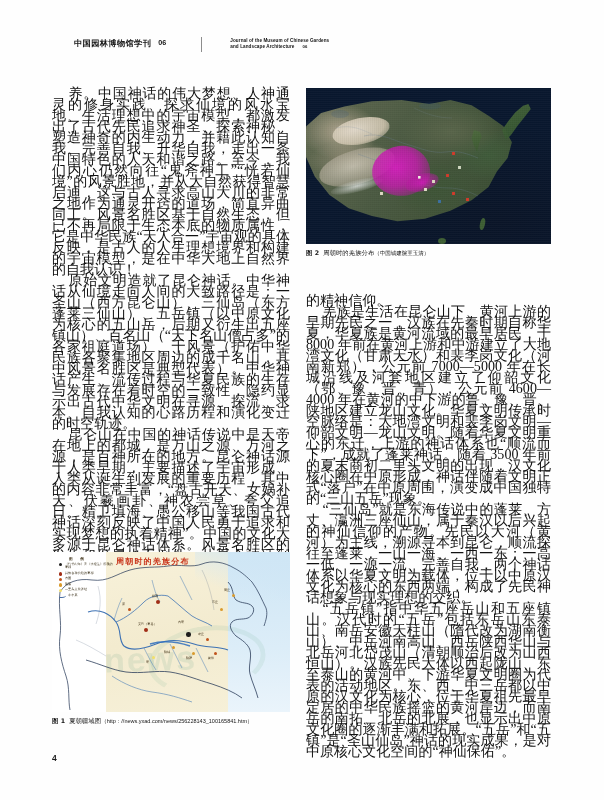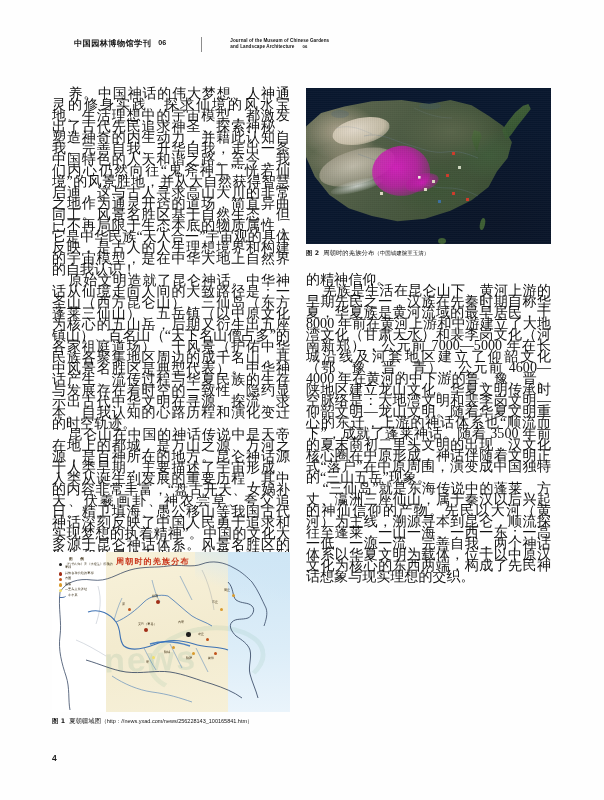--- a/index.html
+++ b/index.html
@@ -76,21 +76,21 @@
     top: 88px;
     width: 238px;
     font-size: 14px;
     line-height: 11px;
     text-align: justify;
     text-justify: inter-ideograph;
     color: #111;
     letter-spacing: 0.05px;
   }
   .col-left  { left: 52px; }
-  .col-right { left: 306px; width: 245px; }
+  .col-right { left: 306px; width: 245px; margin-top: 21px; }
 
   .col p {
     margin: 0;
     text-indent: 16.4px;
   }
   .col p.noindent { text-indent: 0; }
 
   
   .fig {
     position: absolute;
@@ -392,20 +392,21 @@
     <p>养。中国神话的伟大梦想、人神通灵的修身实践、探求仙境的风水宝地、生活理想中的宇宙模型，都激发出了古代先民追求神圣、探索神秘、塑造神奇的内生动力，并藉此认知自我、完善自我、升华自我，走出一条中国特色的人天和谐之路。至今，我们内心仍然向往“鬼斧神工”“恍若仙境”的风景胜地，并从大自然获得智慧启迪，这与古人寻求高山大川的非常之地作为通灵开窍的道场，简直异曲同工。风景名胜区基于自然生态，但已不再局限于生态本底的物质属性，它是中华民族“天人合一”宇宙观的具体反映，是古人的人生理想境界和构建的宇宙模型，是在中华大地上自然界的自我认识！</p>
     <p>原始文明造就了昆仑神话。中华神话从仙境走向人间的大致路径是：一圣山（西方昆仑山）、三仙岛（东方蓬莱三仙山）、五岳镇（以中原文化为核心的五山岳，后期又衍生出五座镇山）、百名山（“天下名山僧占多”的各家祖庭道场）、千风景（护佑中华民族各聚集地区周边的成千名山，其中风景名胜区是典型代表）。中华神话产生、流传过程与华夏民族的生存与发展存在着时空的一致性，隐约显示出古代中华文明在寻源、探流、求本、自我认知的心路历程和演化变迁的时空轨迹。</p>
     <p>昆仑山在中国的神话传说中是天帝在地上的都城，是万山之源、万河之源，是百神所在的地方。昆仑神话源于人类早期，主要描述了宇宙形成、人类从诞生到发展的重要历程，其中的内容非常丰富，“盘古开天、女娲补天、伏羲画卦、神农尝草、夸父追日、精卫填海、愚公移山等我国古代神话深刻反映了中国人民勇于追求和实现梦想的执着精神”。中国的文化大多源于昆仑神话体系。风景名胜区的发生和发展也不例外。从昆仑神话到蓬莱仙境，从“三山五岳”到名山大川，再到风景名胜区体系，历经了“一三五百千”的演进历程。</p>
     <p>昆仑山（一圣山）的精神信仰、周、羌（图1、图2）几个民族的活动空间都有密切联系，昆仑神话成为他们</p>
   </div>
 
   <div class="col col-right" style="top:274px;">
     <p class="noindent">的精神信仰。</p>
     <p>羌族是生活在昆仑山下、黄河上游的早期先民之一，汉族在先秦时期自称华夏，华夏族是黄河流域的最早居民，于 8000 年前在黄河上游和中游建立了大地湾文化（甘肃天水）和裴李岗文化（河南新郑），公元前 7000—5000 年在长城沿线及河套地区建立了仰韶文化（鄂、豫、晋、青），公元前 4600—4000 年在黄河的中下游的鲁、豫、晋、陕地区建立龙山文化。华夏文明传承时空脉络是：大地湾文明和裴李岗文明—仰韶文明—龙山文明。随着华夏文明重心的东迁，上游的神话体系也“顺流而下”，成就了蓬莱神话。随着 3500 年前的夏末商初二里头文明的出现，汉文化核心圈在中原形成，神话伴随着文明正式“落户”在中原周围，演变成中国独特的“三山五岳”现象。</p>
     <p>“三仙岛”就是东海传说中的蓬莱、方丈、瀛洲三座仙山，属于秦汉以后兴起的神仙信仰的产物。先民以大河（黄河）为主线，溯源寻本到昆仑，顺流探往至蓬莱，一山一海、一西一东；一高一低、一源一流、完善自我，两个神话体系以华夏文明为载体，位于以中原汉文化为核心的东西两端，构成了先民神话想象与现实理想的交织。</p>
+    <p>“五岳镇”指中华五座岳山和五座镇山。汉代时的“五岳”包括东岳山东泰山、南岳安徽天柱山（隋代改为湖南衡山）、中岳河南嵩山、西岳陕西华山与北岳河北岱茂山（清朝顺治后改为山西恒山）。汉族先民大体以西起陇山、东至泰山的黄河中、下游华夏文明圈为代表的活动地区。东、西、中三岳都以中原的汉文化为核心，位于华夏祖先最早定居的中华民族摇篮的黄河岸边，而南岳的南拓、北岳的北展，也显示出中原文化圈的逐渐丰满和拓展。“五岳”和“五镇”是“圣山仙岛”神话的现实成果，是对中原核心文化空间的“神仙保佑”。</p>
   </div>
 
   <div class="fig" id="fig2">
     <div class="sat">
       <div class="sat-ocean"></div>
       <div class="sat-land"></div>
       <div class="sat-desert"></div>
       <div class="sat-plateau"></div>
       <div class="sat-snow"></div>
       <div class="sat-korea"></div>

